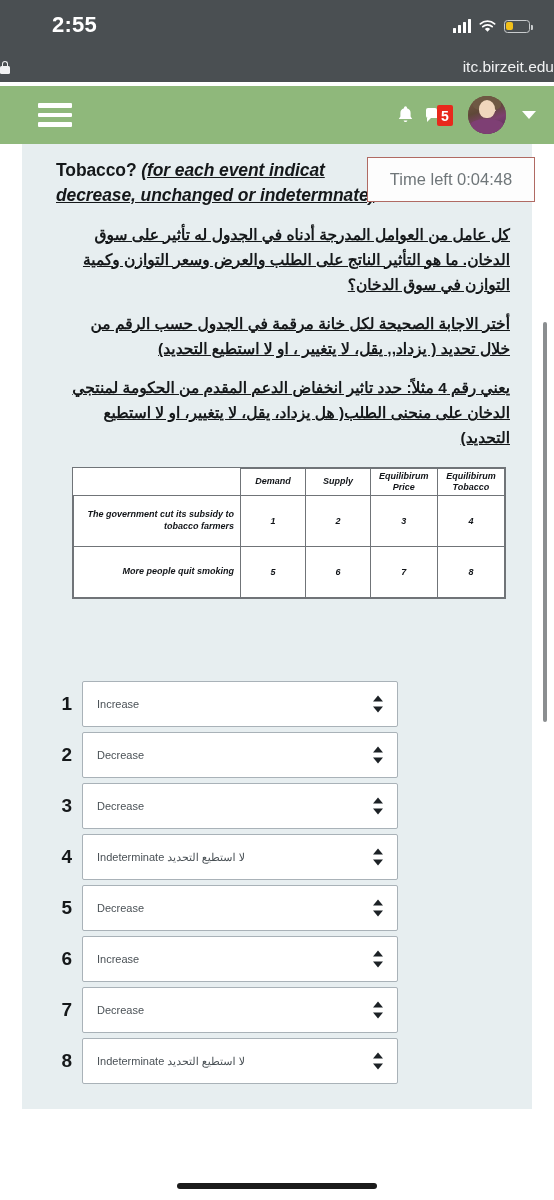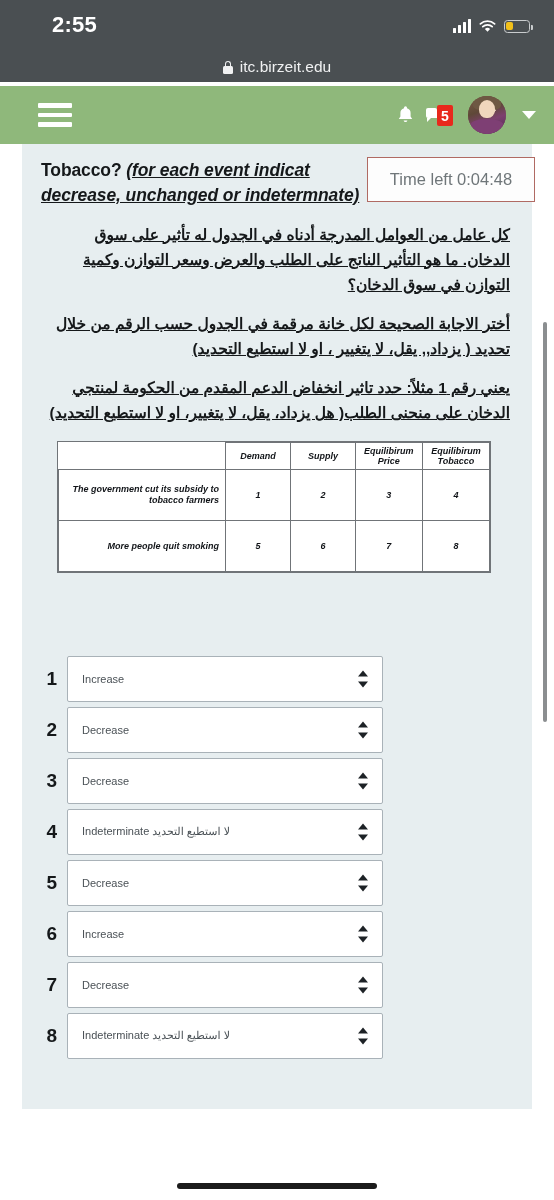--- a/index.html
+++ b/index.html
@@ -42,21 +42,21 @@
   .battery:after{
     content:"";position:absolute;right:-3.5px;top:4px;width:2px;height:5px;
     background:#c9ccce;border-radius:0 1px 1px 0;
   }
   .battery .lvl{
     position:absolute;left:1.4px;top:1.4px;bottom:1.4px;width:7px;
     background:#f2c019;border-radius:2px;
   }
   .urlbar{
     position:absolute;left:0;top:48px;width:554px;height:38px;
-    display:flex;align-items:center;justify-content:center;gap:7px;
+    display:flex;align-items:center;justify-content:space-between;gap:7px;
     color:#f0f1f2;font-size:15.5px;
   }
   .lock{width:10px;height:13px;position:relative;display:inline-block;}
   .lock .shackle{
     position:absolute;left:2px;top:0;width:6px;height:6px;
     border:1.6px solid #f0f1f2;border-bottom:none;
     border-radius:3px 3px 0 0;box-sizing:border-box;
   }
   .lock .body{
     position:absolute;left:0;bottom:0;width:10px;height:8px;
@@ -117,21 +117,21 @@
 
   
   .page{
     position:absolute;left:0;top:144px;width:554px;height:1056px;
     background:#ffffff;
   }
   .panel{
     position:absolute;left:22px;top:0;width:510px;
     background:#e7eef0;
   }
-  .panel-inner{padding:8px 16px 0 1px;}
+  .panel-inner{padding:8px 16px 0 16px;}
 
   .qtitle{
     font-size:17.5px;font-weight:700;font-style:italic;color:#15181a;
     line-height:1.42;letter-spacing:-.1px;
     margin:6px 0 0 18px;
   }
   .qtitle .plain{font-style:normal;}
   .qtitle .u{text-decoration:underline;}
 
   .arabic{
@@ -282,21 +282,21 @@
   <div class="panel" style="height: 965px;">
     <div class="panel-inner">
 
       <div class="qtitle">
         <span class="plain">Tobacco? </span><span class="u">(for each event indicat</span><br>
         <span class="u">decrease, unchanged or indetermnate)</span>
       </div>
 
       <div class="arabic">كل عامل من العوامل المدرجة أدناه في الجدول له تأثير على سوق الدخان. ما هو التأثير الناتج على الطلب والعرض وسعر التوازن وكمية التوازن في سوق الدخان؟</div>
       <div class="arabic p2">أختر الاجابة الصحيحة لكل خانة مرقمة في الجدول حسب الرقم من خلال تحديد ( يزداد,, يقل، لا يتغيير ، او لا استطيع التحديد)</div>
-      <div class="arabic p2">يعني رقم 1 مثلاً: حدد تاثير انخفاض الدعم المقدم من الحكومة لمنتجي الدخان على منحنى الطلب( هل يزداد، يقل، لا يتغيير، او لا استطيع التحديد)</div>
+      <div class="arabic p2">يعني رقم 4 مثلاً: حدد تاثير انخفاض الدعم المقدم من الحكومة لمنتجي الدخان على منحنى الطلب( هل يزداد، يقل، لا يتغيير، او لا استطيع التحديد)</div>
 
       <div class="tablewrap">
         <table class="econ">
           <tbody>
               <tr class="hdr">
             <th class="blank col-label"></th>
             <th class="col-num">Demand</th>
             <th class="col-num">Supply</th>
             <th class="col-num">Equilibirum Price</th>
             <th class="col-num">Equilibirum Tobacco</th>

